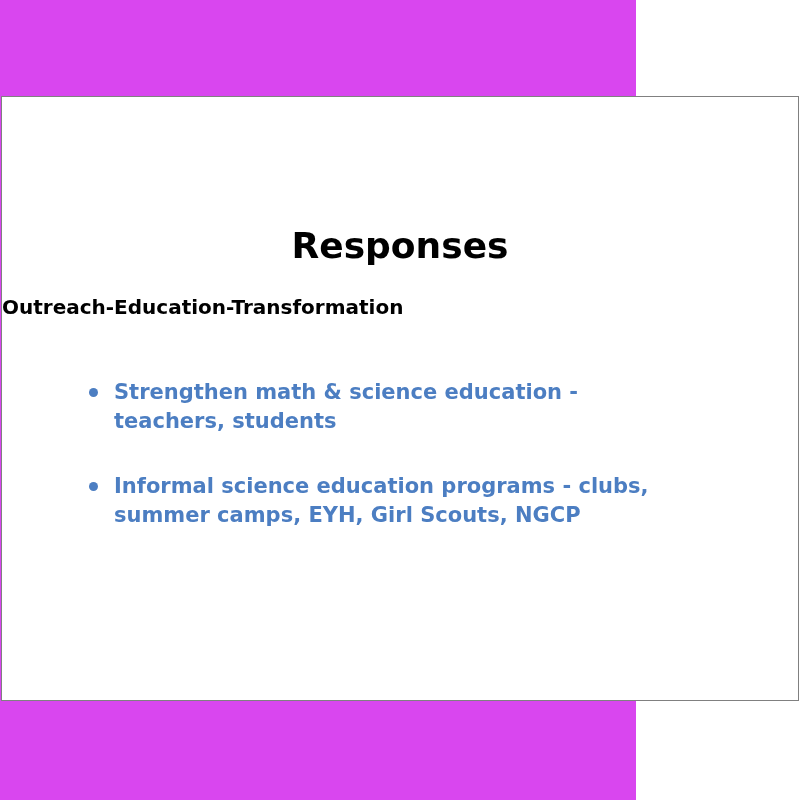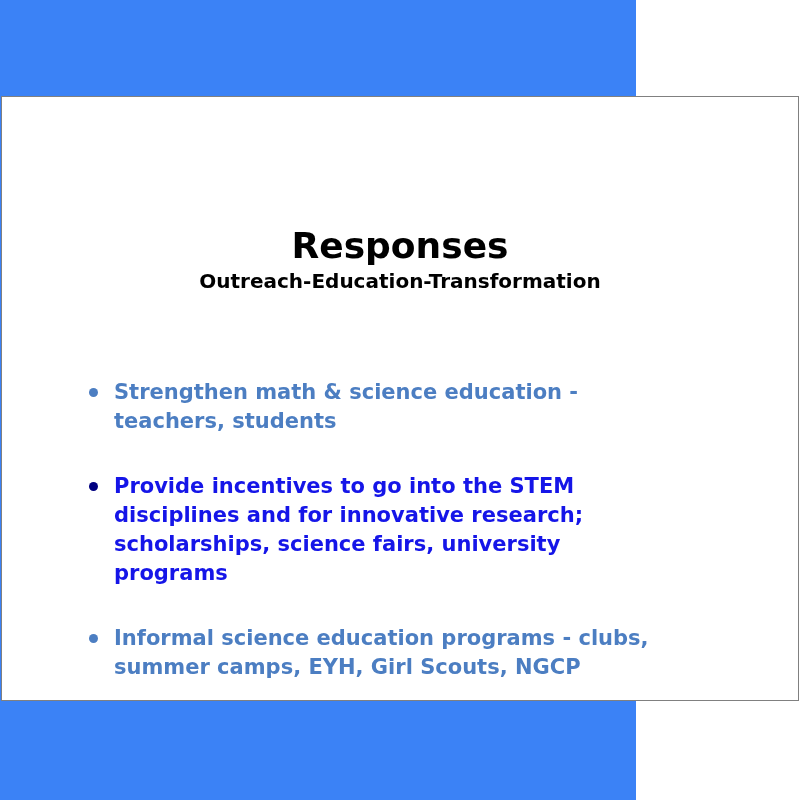--- a/index.html
+++ b/index.html
@@ -8,21 +8,21 @@
     background: #ffffff;
     width: 800px;
     height: 800px;
     font-family: "DejaVu Sans", "Liberation Sans", sans-serif;
     overflow: hidden;
   }
   .canvas {
     position: relative;
     width: 636px;
     height: 800px;
-    background: #3b82f6;
+    background: #d946ef;
   }
   .slide {
     position: absolute;
     left: 1px;
     top: 96px;
     width: 796px;
     height: 603px;
     background: #ffffff;
     border: 1px solid #808080;
   }
@@ -32,24 +32,24 @@
     left: 0;
     width: 100%;
     text-align: center;
     font-size: 36px;
     font-weight: bold;
     color: #000000;
     line-height: 1.15;
   }
   .slide-subtitle {
     position: absolute;
-    top: 172px;
+    top: 198px;
     left: 0;
     width: 100%;
-    text-align: center;
+    text-align: left;
     font-size: 20px;
     font-weight: bold;
     color: #000000;
     line-height: 1.2;
   }
   .bullet-list {
     position: absolute;
     top: 245px;
     left: 87px;
     width: 665px;
@@ -77,21 +77,17 @@
 </head>
 <body style="background: rgb(255, 255, 255);">
 
 <div class="canvas">
   <div class="slide" style="border-color: rgb(128, 128, 128); background: rgb(255, 255, 255);">
     <div class="slide-title" style="color: rgb(0, 0, 0);">Responses</div>
     <div class="slide-subtitle" style="color: rgb(0, 0, 0);">Outreach-Education-Transformation</div>
     <div class="bullet-list" id="bullet-list">
         <div class="bullet-item"><span class="bullet-dot" style="background: rgb(76, 126, 194);"></span><span class="bullet-text" style="color: rgb(76, 126, 194);">Strengthen math &amp; science education -
 teachers, students</span></div>
-        <div class="bullet-item"><span class="bullet-dot" style="background: rgb(0, 0, 128);"></span><span class="bullet-text" style="color: rgb(21, 21, 232);">Provide incentives to go into the STEM
-disciplines and for innovative research;
-scholarships, science fairs, university
-programs</span></div>
         <div class="bullet-item"><span class="bullet-dot" style="background: rgb(76, 126, 194);"></span><span class="bullet-text" style="color: rgb(76, 126, 194);">Informal science education programs - clubs,
 summer camps, EYH, Girl Scouts, NGCP</span></div>
       </div>
   </div>
 </div>
 
 </body></html>

